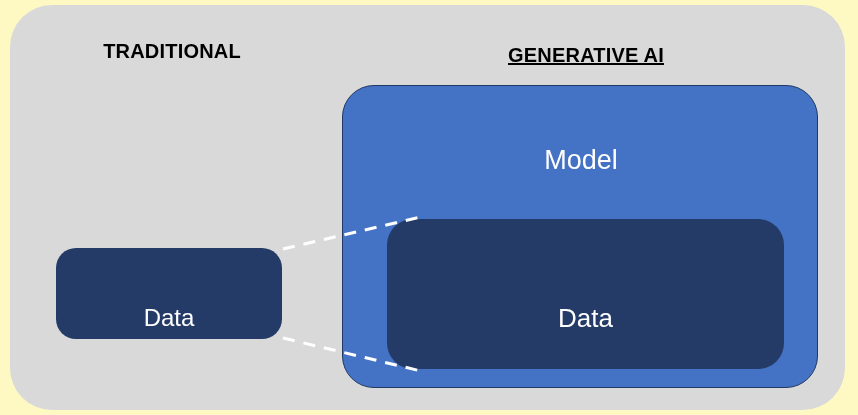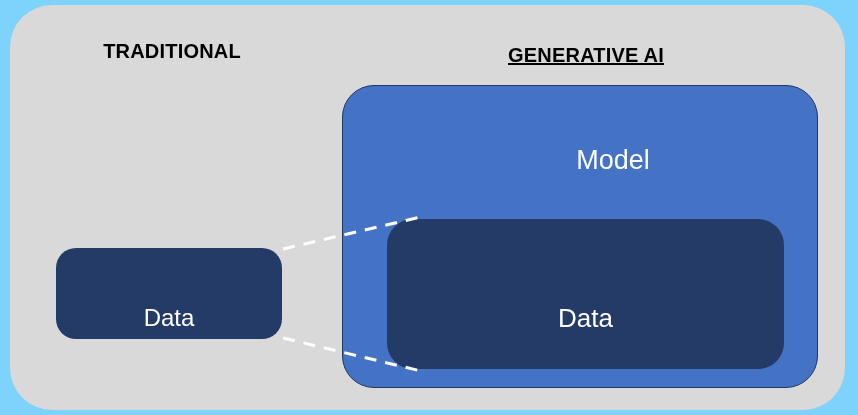--- a/index.html
+++ b/index.html
@@ -14,21 +14,21 @@
     overflow: hidden;
     font-family: "Liberation Sans", sans-serif;
   }
 
   #canvas {
     position: absolute;
     left: 0;
     top: 0;
     width: 858px;
     height: 415px;
-    background: #7dd3fc;
+    background: #fef9c3;
   }
 
   
   .panel {
     position: absolute;
     left: 10px;
     top: 5px;
     width: 835px;
     height: 405px;
     background: #d9d9d9;
@@ -76,21 +76,20 @@
     position: absolute;
     left: 0;
     top: 58px;
     width: 476px;
     text-align: center;
     color: #ffffff;
     font-size: 27px;
     line-height: 32px;
     font-weight: normal;
     white-space: nowrap;
-    padding-left: 32px;
   }
 
   
   .data-box {
     position: absolute;
     background: #243b68;
     box-sizing: border-box;
     display: flex;
     align-items: center;
     justify-content: center;

